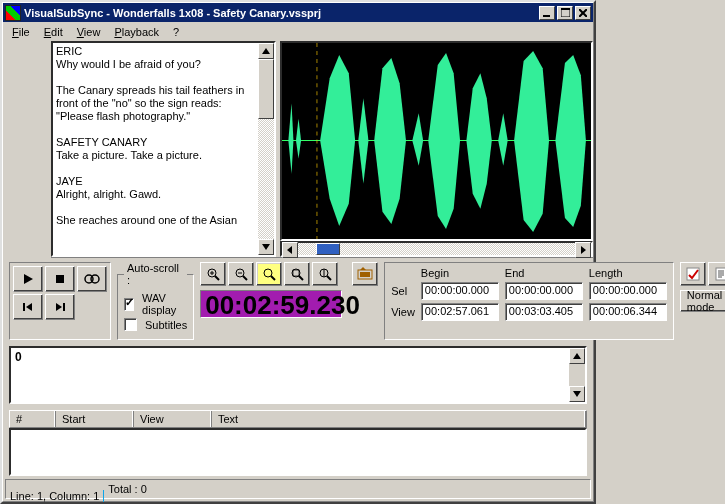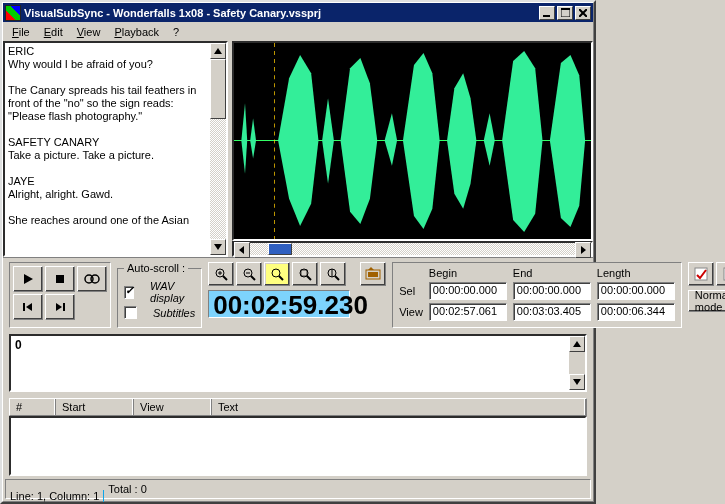--- a/index.html
+++ b/index.html
@@ -7,42 +7,42 @@
   .window { width: 596px; height: 504px; border: 2px solid #d4d0c8; border-top-color:#dfe0e0; border-left-color:#dfe0e0; border-right-color:#404040; border-bottom-color:#404040; display:flex; flex-direction:column; }
   .inner { flex:1; border:1px solid #fff; border-right-color:#808080; border-bottom-color:#808080; display:flex; flex-direction:column; background:#d4d0c8;}
   .titlebar { height:19px; background:#000080; background:linear-gradient(#0a246a,#0a246a); color:#fff; display:flex; align-items:center; padding:0 2px; font-weight:bold; }
   .titlebar .ticon { width:16px; height:16px; margin-right:3px; background:linear-gradient(45deg,#f00 33%,#0c0 33% 66%,#00f 66%); border:1px solid #222;}
   .titlebar .ttext { flex:1; font-size:11px; white-space:nowrap; overflow:hidden; }
   .titlebar .btns { display:flex; gap:2px; }
   .winbtn { width:16px; height:14px; background:#d4d0c8; border:1px solid #fff; border-right-color:#404040; border-bottom-color:#404040; font-family:Arial; font-size:9px; font-weight:bold; display:flex; align-items:center; justify-content:center; color:#000; }
   .menubar { height:19px; display:flex; align-items:center; padding:0 2px; gap:0; background:#d4d0c8;}
   .menuitem { padding:2px 7px; cursor:default; }
   .menuitem u { text-decoration:underline; }
-  .topsplit { display:flex; height:217px; border-bottom:1px solid #808080; }
+  .topsplit { display:flex; height:217px; border-bottom:1px solid #808080;margin-left:48px; }
   .scriptpane { width:225px; background:#fff; border:2px inset #fff; border-top-color:#808080; border-left-color:#808080; position:relative; overflow:hidden; }
   .script-inner { position:absolute; inset:0 16px 0 0; padding:2px 3px; font-size:11px; line-height:13px; white-space:pre-wrap;}
   .vscroll { position:absolute; right:0; top:0; bottom:0; width:16px; background:#d4d0c8; }
   .sbtn { width:16px; height:16px; background:#d4d0c8; border:1px solid #fff; border-right-color:#404040; border-bottom-color:#404040; display:flex; align-items:center; justify-content:center;}
   .strack { position:absolute; top:16px; bottom:16px; left:0; right:0; background:repeating-conic-gradient(#d4d0c8 0 25%, #fff 0 50%) 0/2px 2px;}
   .sthumb { position:absolute; left:0; right:0; top:0; height:60px; background:#d4d0c8; border:1px solid #fff; border-right-color:#404040; border-bottom-color:#404040;}
   .wavewrap { flex:1; background:#d4d0c8; padding:0 0 0 4px; display:flex; flex-direction:column;}
   .wave { flex:1; background:#000; border:2px inset #fff; border-top-color:#808080; border-left-color:#808080; position:relative; overflow:hidden;}
   .hscroll { height:16px; background:#d4d0c8; position:relative; border:2px inset #fff; border-top-color:#808080; border-left-color:#808080;}
   .controls { padding:4px 6px 6px 6px; display:flex; gap:6px; align-items:stretch;border-radius:21px;}
   .panel { background:#d4d0c8; border:1px solid #fff; border-top-color:#808080; border-left-color:#808080; padding:3px;}
   .btn3d { width:30px; height:26px; background:#d4d0c8; border:1px solid #fff; border-right-color:#808080; border-bottom-color:#808080; box-shadow: inset -1px -1px #404040, inset 1px 1px #d4d0c8; display:flex; align-items:center; justify-content:center; cursor:default;}
   .btn3d.sm { width:26px; height:24px;}
   .btnrow { display:flex; gap:2px; }
   fieldset.grp { border:1px solid #808080; border-right-color:#fff; border-bottom-color:#fff; padding:4px 6px 6px 6px; }
   fieldset.grp legend { padding:0 3px;}
-  .chk { display:flex; align-items:center; gap:16px; margin:2px 0;font-style:italic;}
+  .chk { display:flex; align-items:center; gap:8px; margin:2px 0;}
   .chkbox { width:13px; height:13px; background:#fff; border:1px solid #808080; border-right-color:#fff; border-bottom-color:#fff; box-shadow: inset 1px 1px #404040; position:relative;}
   .chkbox.checked::after { content:"✓"; position:absolute; top:-3px; left:0; font-size:11px; font-weight:bold;}
   .zoombar { display:flex; flex-direction:column; gap:4px; }
-  .timecode { font-family:"Arial",sans-serif; font-size:26px; font-weight:bold; letter-spacing:0px; background:#7dd3fc; border:1px solid #808080; border-right-color:#fff; border-bottom-color:#fff; padding:0 4px; text-align:right; width:142px; height:28px; line-height:28px;}
+  .timecode { font-family:"Arial",sans-serif; font-size:26px; font-weight:bold; letter-spacing:0px; background:#a21caf; border:1px solid #808080; border-right-color:#fff; border-bottom-color:#fff; padding:0 4px; text-align:right; width:142px; height:28px; line-height:28px;}
   .timegrid { display:grid; grid-template-columns:auto auto auto auto; gap:3px 6px; align-items:center;}
   .timegrid .lab { text-align:left;}
   .tinput { width:78px; height:18px; background:#fff; border:1px solid #808080; border-right-color:#fff; border-bottom-color:#fff; box-shadow:inset 1px 1px #404040; padding:1px 3px; font-size:11px;}
   .rightcol { display:flex; flex-direction:column; gap:4px; align-items:stretch; }
   .modebtn { height:22px; padding:0 6px; border:1px solid #fff; border-right-color:#808080; border-bottom-color:#808080; box-shadow:inset -1px -1px #404040; display:flex; align-items:center; justify-content:center;}
   .midpane { margin:0 6px; background:#fff; border:2px inset #fff; border-top-color:#808080; border-left-color:#808080; height:58px; position:relative;}
   .midpane .zero { position:absolute; top:2px; left:4px; font-weight:bold; font-size:12px;}
   .gridhead { margin:6px 6px 0 6px; height:18px; background:#d4d0c8; border:1px solid #fff; border-right-color:#808080; border-bottom-color:#808080; display:flex;}
   .gh { border-right:1px solid #808080; box-shadow:inset -1px 0 #fff; padding:2px 6px;}
   .gridbody { margin:0 6px; flex:1; background:#fff; border:2px inset #fff; border-top-color:#808080; border-left-color:#808080;}

